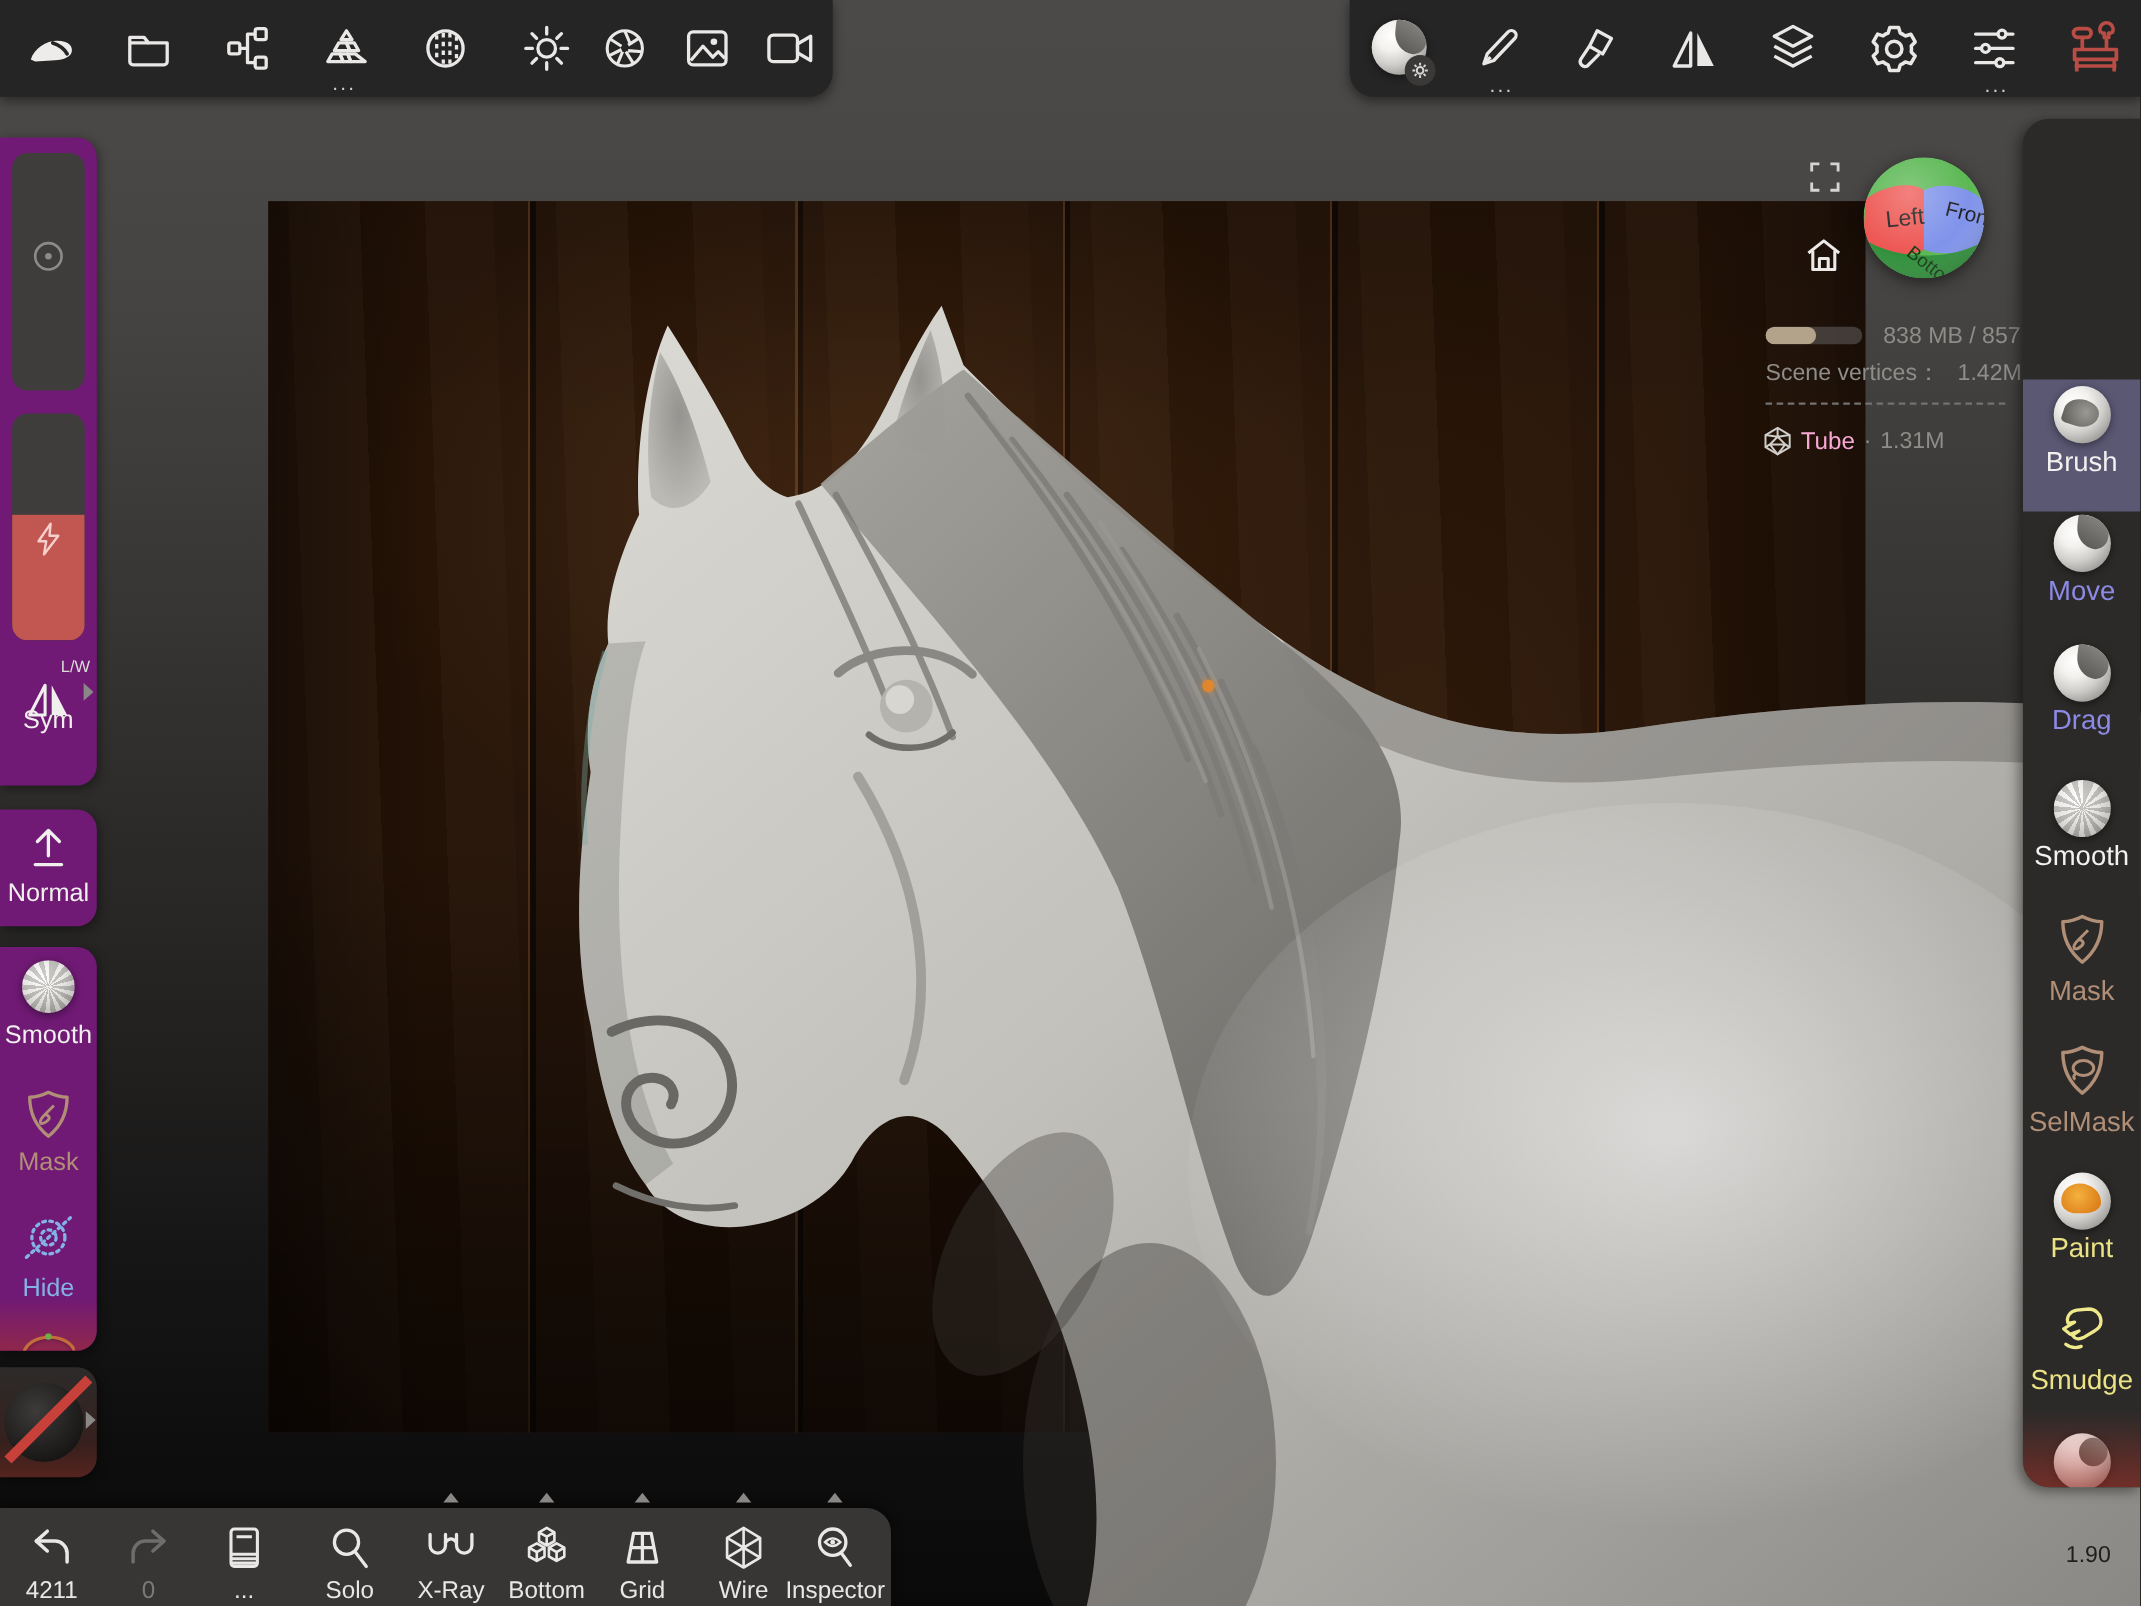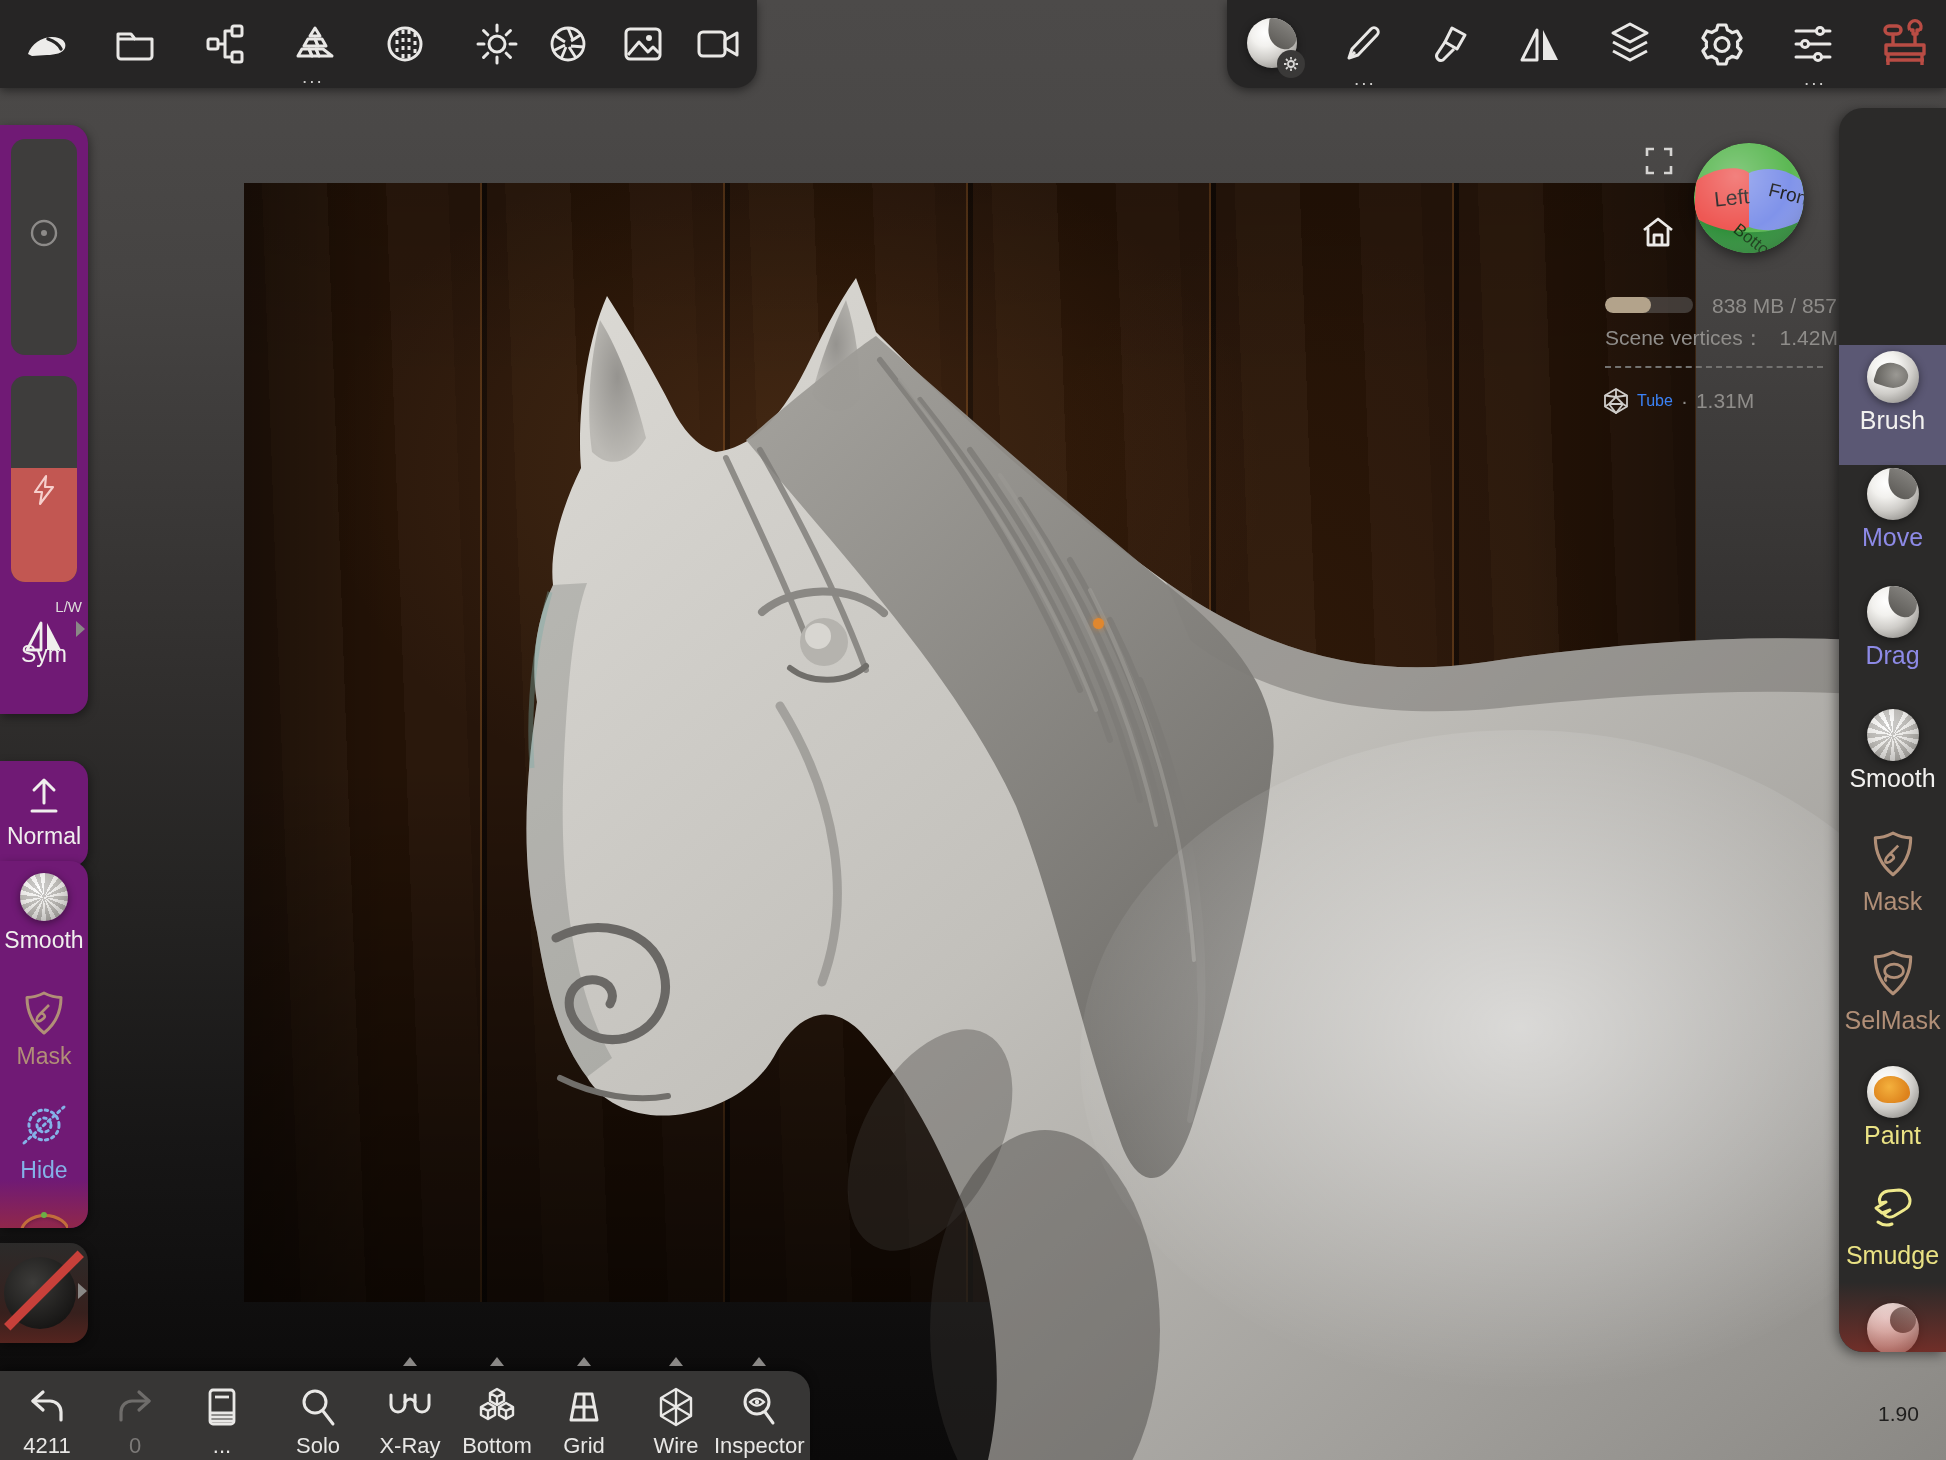--- a/index.html
+++ b/index.html
@@ -81,21 +81,21 @@
     overflow:hidden;box-shadow:0 4px 14px rgba(0,0,0,.5);}
   .navball svg{display:block;}
   .membar{position:absolute;left:1605px;top:297px;width:88px;height:16px;border-radius:9px;
     background:rgba(98,96,94,.55);overflow:hidden;}
   .membar .mfill{position:absolute;left:0;top:0;bottom:0;width:46px;background:#b3a38b;border-radius:9px;}
   .memtext{position:absolute;left:1712px;top:294px;width:127px;overflow:hidden;white-space:nowrap;
     font-size:21px;color:#8f8d8a;}
   .sceneline{position:absolute;left:1605px;top:324px;width:234px;font-size:21px;color:#8f8d8a;white-space:nowrap;}
   .dashes{position:absolute;left:1605px;top:366px;width:218px;border-top:2px dashed #737270;}
   .objline{position:absolute;left:1603px;top:388px;display:flex;align-items:center;gap:8px;white-space:nowrap;}
-  .objline .oname{font-size:16px;color:#3b82f6;}
+  .objline .oname{font-size:22px;color:#f9a8d4;}
   .objline .ocount{font-size:21px;color:#8f8d8a;}
   .scaleval{position:absolute;left:1878px;top:1402px;font-size:21px;color:#1f1e1d;font-weight:normal;}
   
   .bbar{position:absolute;left:0;top:1371px;width:810px;height:89px;background:#373635;
     border-radius:0 22px 0 0;box-shadow:0 -3px 10px rgba(0,0,0,.4);}
   .bitem{position:absolute;top:0;width:90px;height:89px;text-align:center;}
   .bitem .bicon{height:56px;display:flex;align-items:center;justify-content:center;padding-top:8px;}
   .bitem .blabel{font-size:22px;line-height:22px;color:#e8e7e5;}
   .bitem .blabel.dim{color:#7c7a78;}
   .caret{position:absolute;top:-14px;left:50%;margin-left:-7px;width:0;height:0;
@@ -346,21 +346,21 @@
     <div class="ico" style="left:22px;top:492px">
       <svg width="44" height="38" viewBox="0 0 44 38">
           <path d="M19 6 V33 H5 Z" fill="none" stroke="#f0efed" stroke-width="2.8" stroke-linejoin="round"></path>
           <path d="M25 6 V33 H39 Z" fill="#f0efed"></path>
         </svg>
     </div>
     <div class="tri-expand" style="left:76px;top:496px"></div>
     <div class="plabel" style="top:516px">Sym</div>
   </div>
 
-  <div class="lpanel" style="top:761px;height:106px">
+  <div class="lpanel" style="top:736px;height:106px">
     <div class="ico" style="left:25px;top:14px">
       <svg width="38" height="42" viewBox="0 0 38 42" fill="none" stroke="#f0efed" stroke-width="3" stroke-linecap="round" stroke-linejoin="round">
           <path d="M19 28 V6 M9 15 L19 5 L29 15 M7 36 H31"></path>
         </svg>
     </div>
     <div class="plabel" style="top:62px">Normal</div>
   </div>
 
   <div class="lpanel" style="top:861px;height:367px;overflow:hidden">
     <div style="position:absolute;top:6px;left:0;width:88px;text-align:center">

